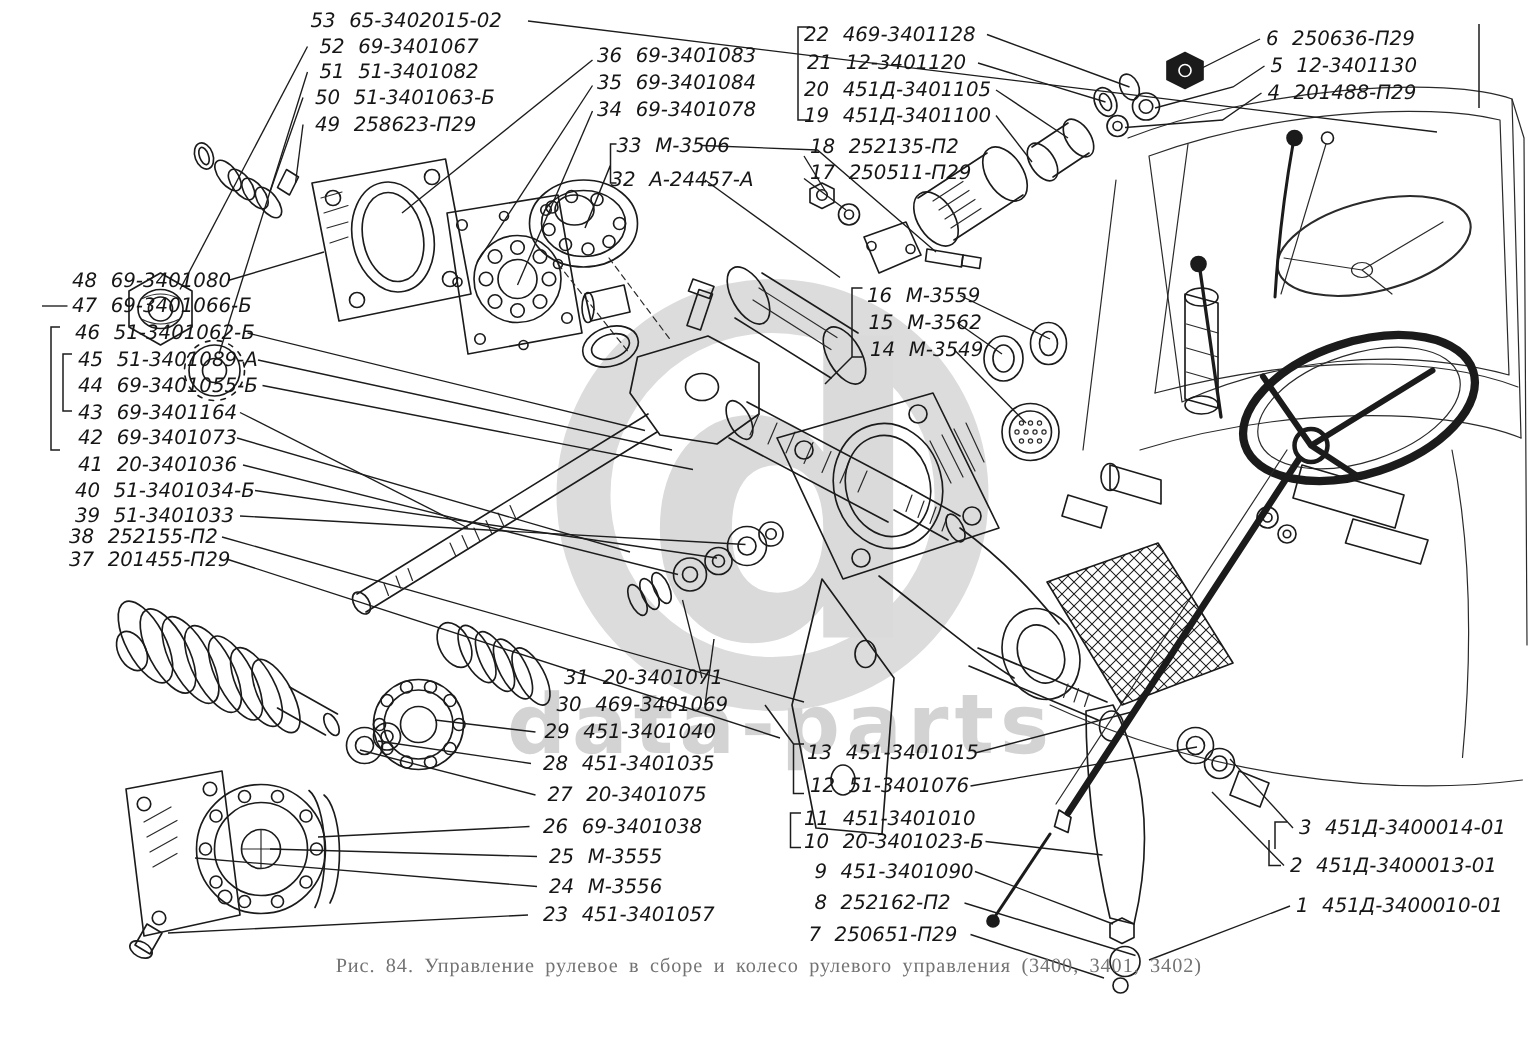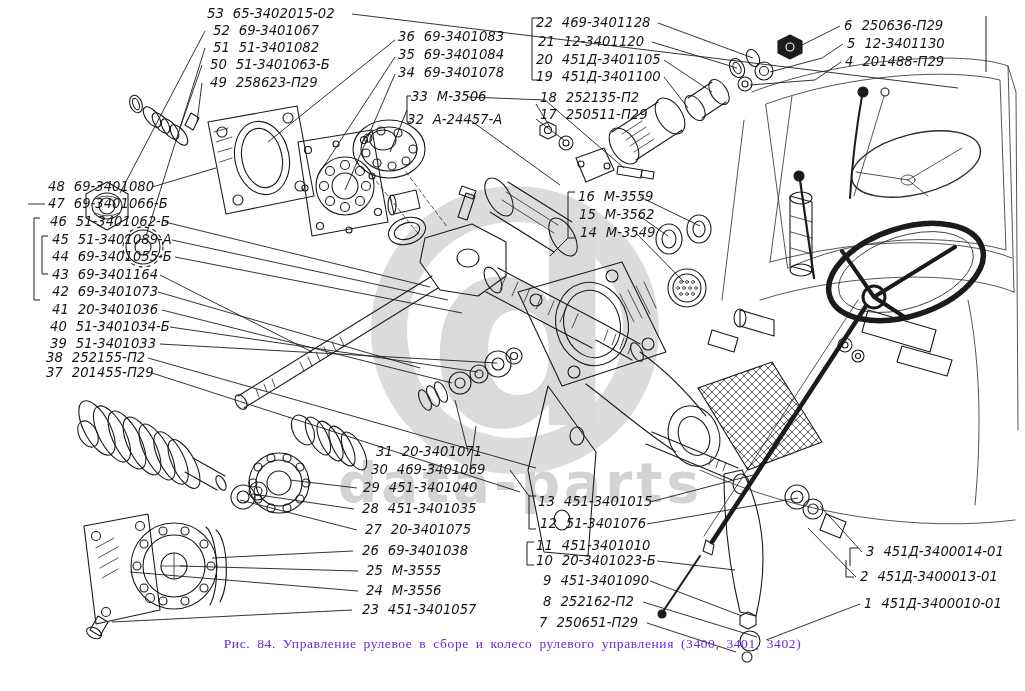--- a/index.html
+++ b/index.html
@@ -6,21 +6,21 @@
   .page{position:relative;width:1025px;height:691px;background:#ffffff;overflow:hidden;
         font-family:"DejaVu Sans",sans-serif;}
   svg{position:absolute;left:0;top:0;}
   #label-layer text{font:italic 13.2px "DejaVu Sans",sans-serif;fill:#161616;}
   #leader-layer polyline{fill:none;stroke:#1c1c1c;stroke-width:0.9;}
   #bracket-layer path{fill:none;stroke:#1c1c1c;stroke-width:1;}
   .art{stroke:#1b1b1b;fill:none;stroke-width:1.1;stroke-linejoin:round;stroke-linecap:round;}
   .thin{stroke-width:0.8;stroke:#2a2a2a;}
   .bold{stroke-width:5.5;}
   .caption{position:absolute;left:0;right:0;top:636px;text-align:center;
-           font-family:"Liberation Serif",serif;font-size:13.5px;color:#6d28d9;
+           font-family:"Liberation Serif",serif;font-size:13.5px;color:#737373;
            letter-spacing:0.6px;word-spacing:3px;}
   .wm-text{font-family:"DejaVu Sans",sans-serif;font-weight:bold;}
 </style>
 </head>
 <body>
 
 <div class="page">
 <svg width="1025" height="691" viewBox="0 0 1025 691">
   <defs>
     <pattern id="xh" width="8" height="8" patternUnits="userSpaceOnUse">

